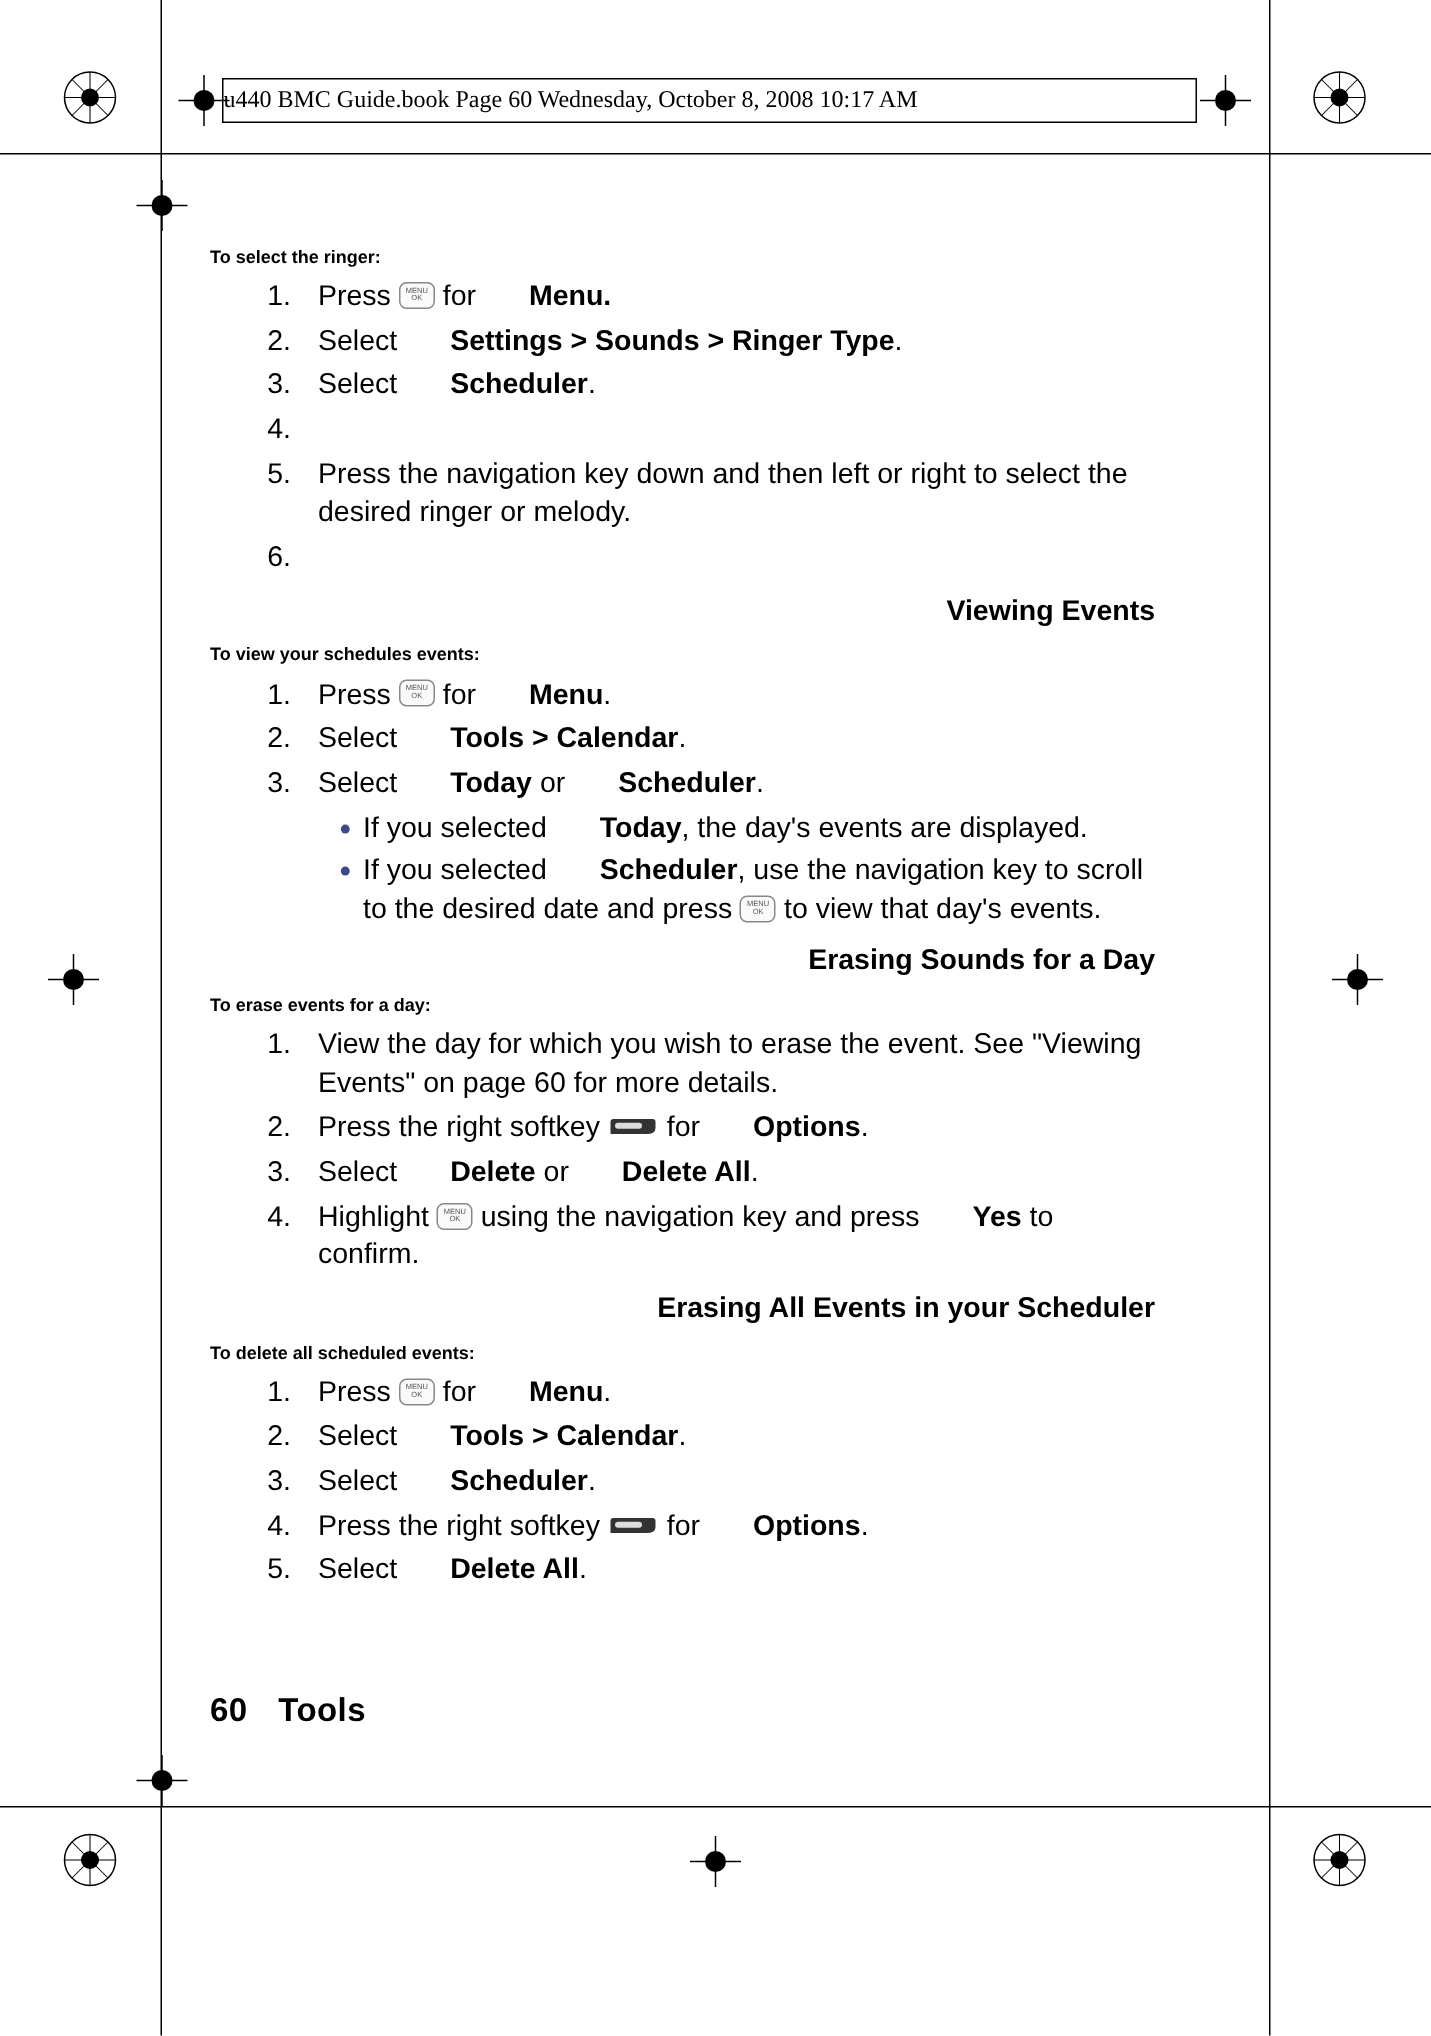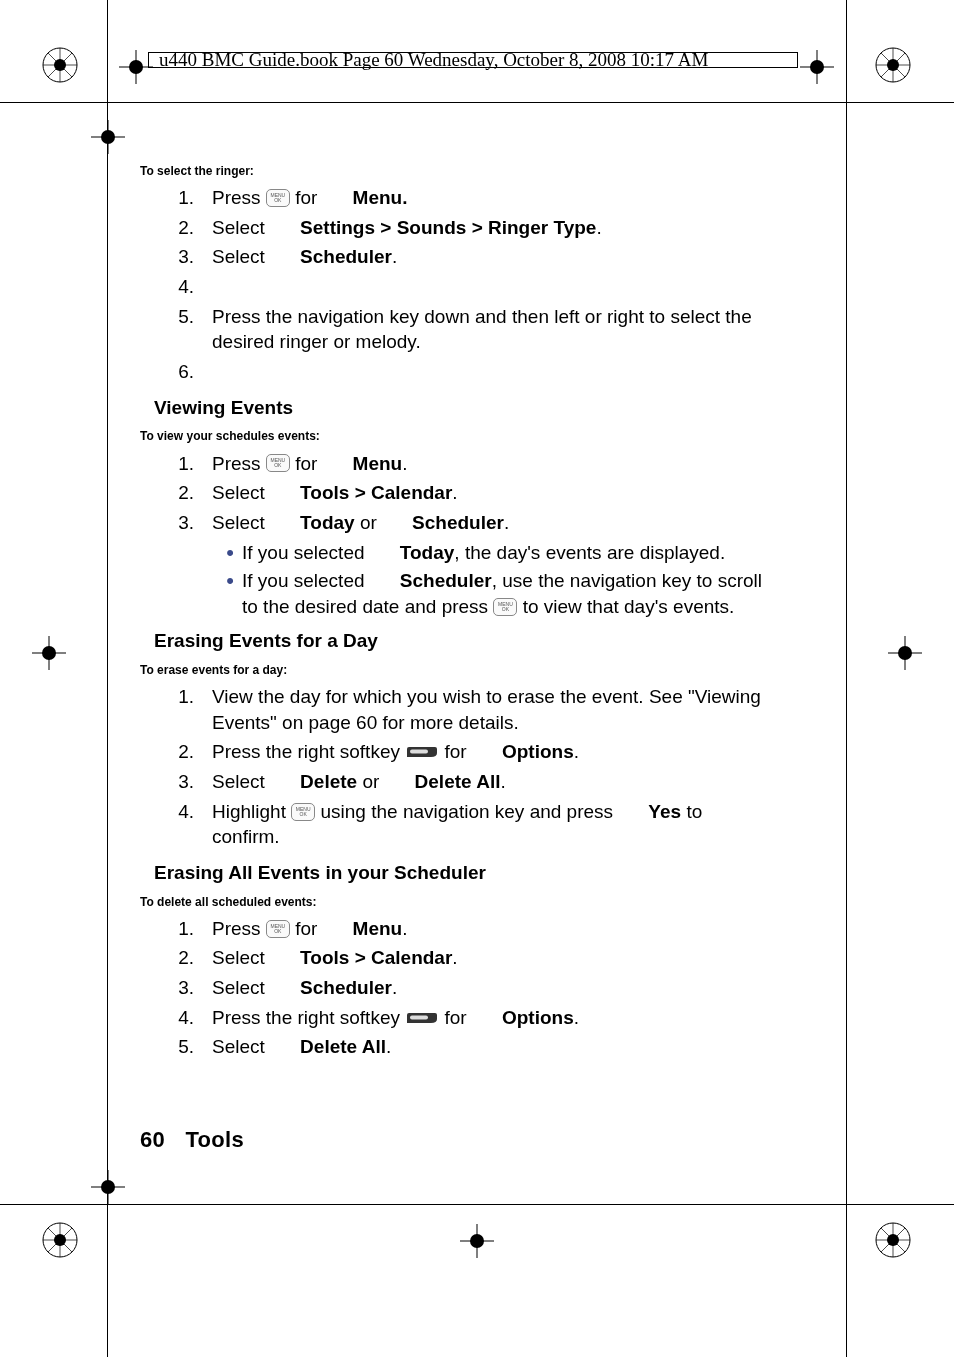--- a/index.html
+++ b/index.html
@@ -39,27 +39,27 @@
   
   .hline { position: absolute; height: 1px; background: #000; }
   .vline { position: absolute; width: 1px; background: #000; }
 
   
   .headerbox {
     position: absolute;
     left: 148px;
     top: 52px;
     width: 650px;
-    height: 16px;
+    height: 30px;
     border: 1px solid #000;
     font-family: "Times New Roman", Times, serif;
-    font-size: 19px;
+    font-size: 16px;
     display: flex;
     align-items: center;
-    padding-left: 10px;
+    padding-left: 0;
   }
 
   
   .content {
     position: absolute;
     left: 140px;
     top: 155px;
     width: 630px;
     font-size: 19px;
     line-height: 1.35;
@@ -71,20 +71,21 @@
     margin-bottom: 4px;
     font-size: 12px;
   }
   .sub-heading {
     font-weight: bold;
     font-family: Arial, sans-serif;
     padding-left: 14px;
     margin-top: 8px;
     margin-bottom: 4px;
     font-size: 19px;
+    text-align: right;
   }
   ol.steps {
     list-style: none;
     padding: 0;
     margin: 2px 0 0 0;
   }
   ol.steps > li {
     display: flex;
     padding: 2px 0 2px 0;
   }
@@ -288,21 +289,21 @@
       <li>
         <span class="dot">•</span>
         <span class="body">If you selected <b>Today</b>, the day's events are displayed.</span>
       </li>
       <li>
         <span class="dot">•</span>
         <span class="body">If you selected <b>Scheduler</b>, use the navigation key to scroll to the desired date and press <span class="menukey"></span> to view that day's events.</span>
       </li>
     </ul>
 
-  <div class="sub-heading">Erasing Events for a Day</div>
+  <div class="sub-heading">Erasing Sounds for a Day</div>
   <div class="bold-heading">To erase events for a day:</div>
   <ol class="steps" id="s3">
       <li>
         <span class="num">1.</span>
         <span class="body">View the day for which you wish to erase the event. See "Viewing Events" on page 60 for more details.</span>
       </li>
       <li>
         <span class="num">2.</span>
         <span class="body">Press the right softkey <span class="softkey"><svg viewBox="0 0 34 14">
               <path d="M2 4 Q2 2 4 2 L30 2 Q32 2 32 4 L32 8 Q32 12 26 12 L2 12 Z" fill="#333"></path>

